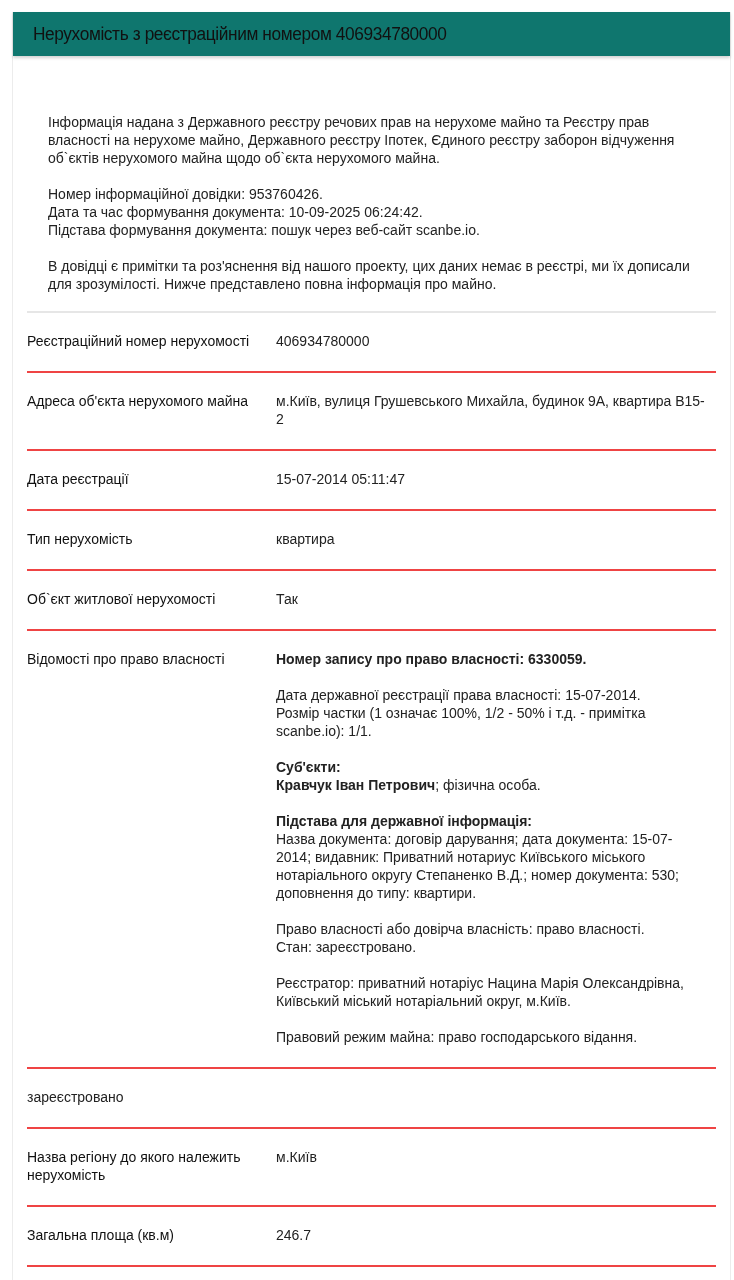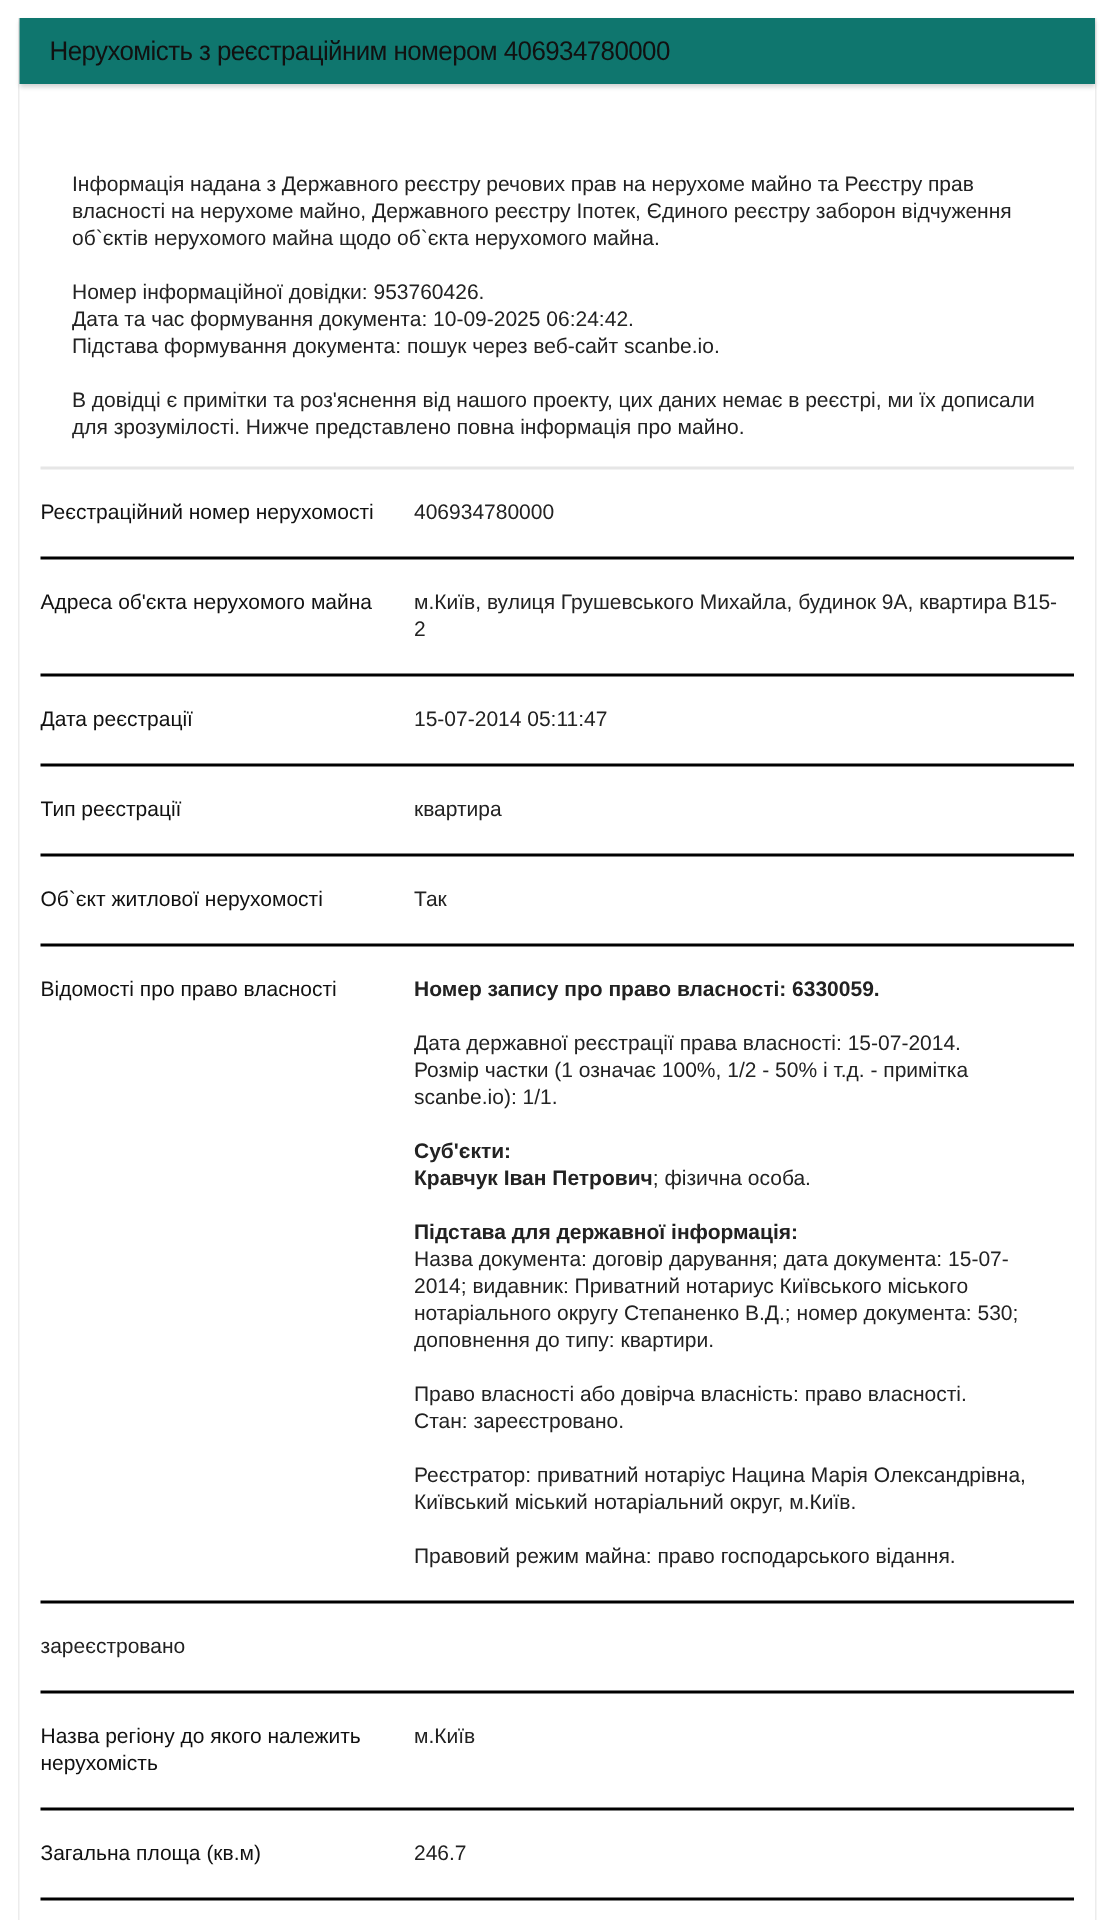--- a/index.html
+++ b/index.html
@@ -55,21 +55,21 @@
     }
     .intro .line {
       display: block;
     }
     .table {
       margin: 0 14px 0 14px;
       border-top: 2px solid #e6e6e6;
     }
     .row {
       display: flex;
-      border-bottom: 2px solid #000000;
+      border-bottom: 2px solid #ef4444;
       padding: 19px 0 21px 0;
       font-size: 14px;
       line-height: 18px;
     }
     .row .label {
       width: 249px;
       flex: 0 0 249px;
       color: #111111;
       padding-right: 10px;
       box-sizing: border-box;
@@ -118,21 +118,21 @@
       <div class="label">Адреса об'єкта нерухомого майна</div>
       <div class="value">м.Київ, вулиця Грушевського Михайла, будинок 9А, квартира В15-2</div>
     </div>
 
     <div class="row">
       <div class="label">Дата реєстрації</div>
       <div class="value">15-07-2014 05:11:47</div>
     </div>
 
     <div class="row">
-      <div class="label">Тип реєстрації</div>
+      <div class="label">Тип нерухомість</div>
       <div class="value">квартира</div>
     </div>
 
     <div class="row">
       <div class="label">Об`єкт житлової нерухомості</div>
       <div class="value">Так</div>
     </div>
 
     <div class="row ownership">
       <div class="label">Відомості про право власності</div>

